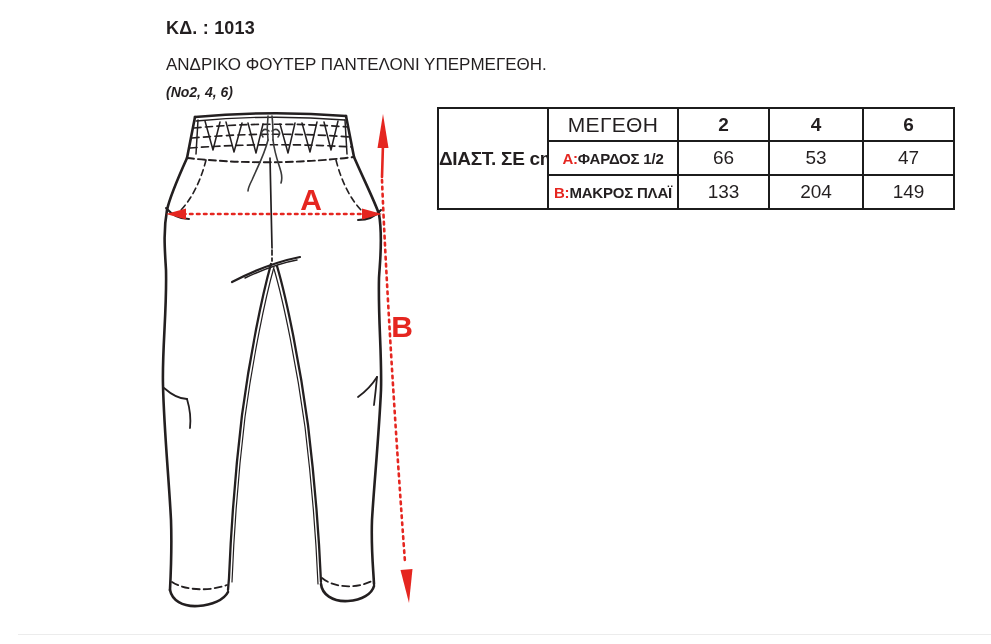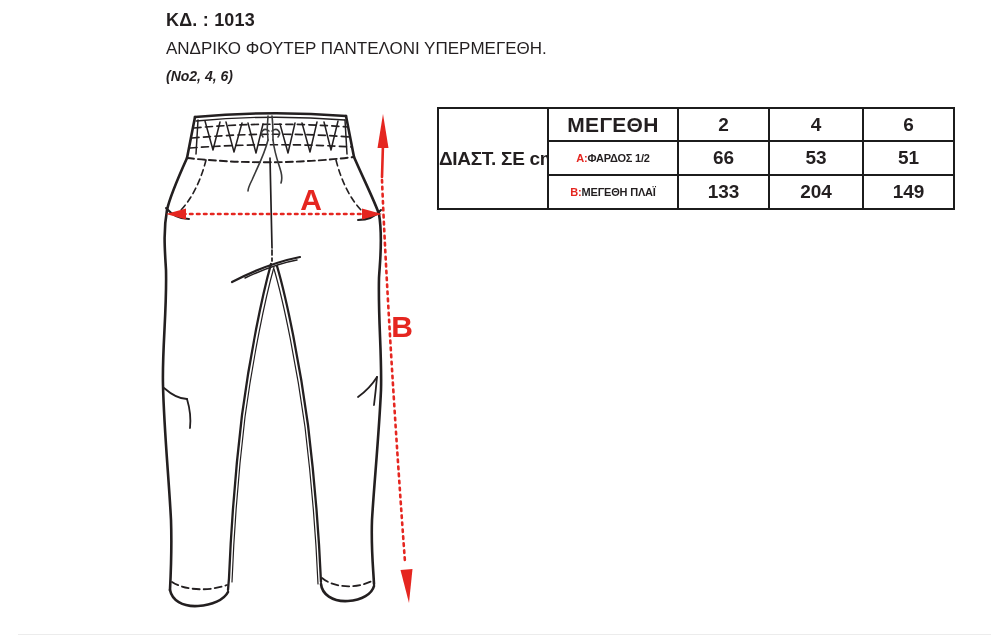--- a/index.html
+++ b/index.html
@@ -1,40 +1,40 @@
 <!DOCTYPE html>
 <html><head>
 <meta charset="utf-8">
 <style>
   html,body{margin:0;padding:0;}
   body{
     width:991px;height:644px;position:relative;background:#ffffff;
     font-family:"Liberation Sans", sans-serif;color:#231f20;overflow:hidden;
   }
   
-  .header{position:absolute;left:166px;top:8px;line-height:1.35;}
+  .header{position:absolute;left:166px;top:16px;line-height:1.35;}
   .code{font-size:18px;font-weight:700;letter-spacing:.2px;}
-  .title{font-size:17px;font-weight:400;margin-top:6px;}
+  .title{font-size:17px;font-weight:400;margin-top:14px;}
   .note{font-size:14px;font-weight:700;font-style:italic;margin-top:6px;}
   
   .drawing{position:absolute;left:150px;top:100px;width:290px;height:544px;}
   
   table.sizes{
     position:absolute;left:437px;top:107px;border-collapse:collapse;
     table-layout:fixed;width:516px;
   }
   table.sizes td{
     border:2px solid #1c1c1c;text-align:center;vertical-align:middle;
     padding:0;overflow:hidden;white-space:nowrap;
   }
   td.unit-cell{font-size:19px;font-weight:700;width:110px;letter-spacing:-0.3px;}
-  td.head-cell{font-size:21px;font-weight:700;width:130px;height:31px;letter-spacing:.3px;}
+  td.head-cell{font-size:21px;font-weight:400;width:130px;height:31px;letter-spacing:.3px;}
   td.size-cell{font-size:19px;font-weight:700;}
-  td.label-cell{font-size:11px;font-weight:700;text-align:left;padding-left:3px;height:32px;letter-spacing:-0.2px;}
-  td.val-cell{font-size:19px;font-weight:700;}
+  td.label-cell{font-size:15px;font-weight:700;text-align:left;padding-left:3px;height:32px;letter-spacing:-0.2px;}
+  td.val-cell{font-size:19px;font-weight:400;}
   .red{color:#e52620;}
   .c2{width:91px;} .c3{width:94px;} .c4{width:91px;}
   
   .bottom-rule{position:absolute;left:18px;right:0;top:634px;height:1px;background:#ececec;}
 </style>
 </head>
 <body>
 
 <div class="header">
   <div class="code">ΚΔ. : 1013</div>
@@ -139,24 +139,24 @@
       <td rowspan="3" class="unit-cell">ΔΙΑΣΤ. ΣΕ cm</td>
       <td class="head-cell">ΜΕΓΕΘΗ</td>
       <td class="size-cell">2</td>
       <td class="size-cell">4</td>
       <td class="size-cell">6</td>
     </tr>
     <tr>
       <td class="label-cell"><span class="red">A:</span><span>ΦΑΡΔΟΣ 1/2</span></td>
       <td class="val-cell">66</td>
       <td class="val-cell">53</td>
-      <td class="val-cell">51</td>
+      <td class="val-cell">47</td>
     </tr>
     <tr>
-      <td class="label-cell"><span class="red">B:</span><span>ΜΕΓΕΘΗ ΠΛΑΪ</span></td>
+      <td class="label-cell"><span class="red">B:</span><span>ΜΑΚΡΟΣ ΠΛΑΪ</span></td>
       <td class="val-cell">133</td>
       <td class="val-cell">204</td>
       <td class="val-cell">149</td>
     </tr>
   </tbody>
 </table>
 
 <div class="bottom-rule"></div>
 
 </body></html>

